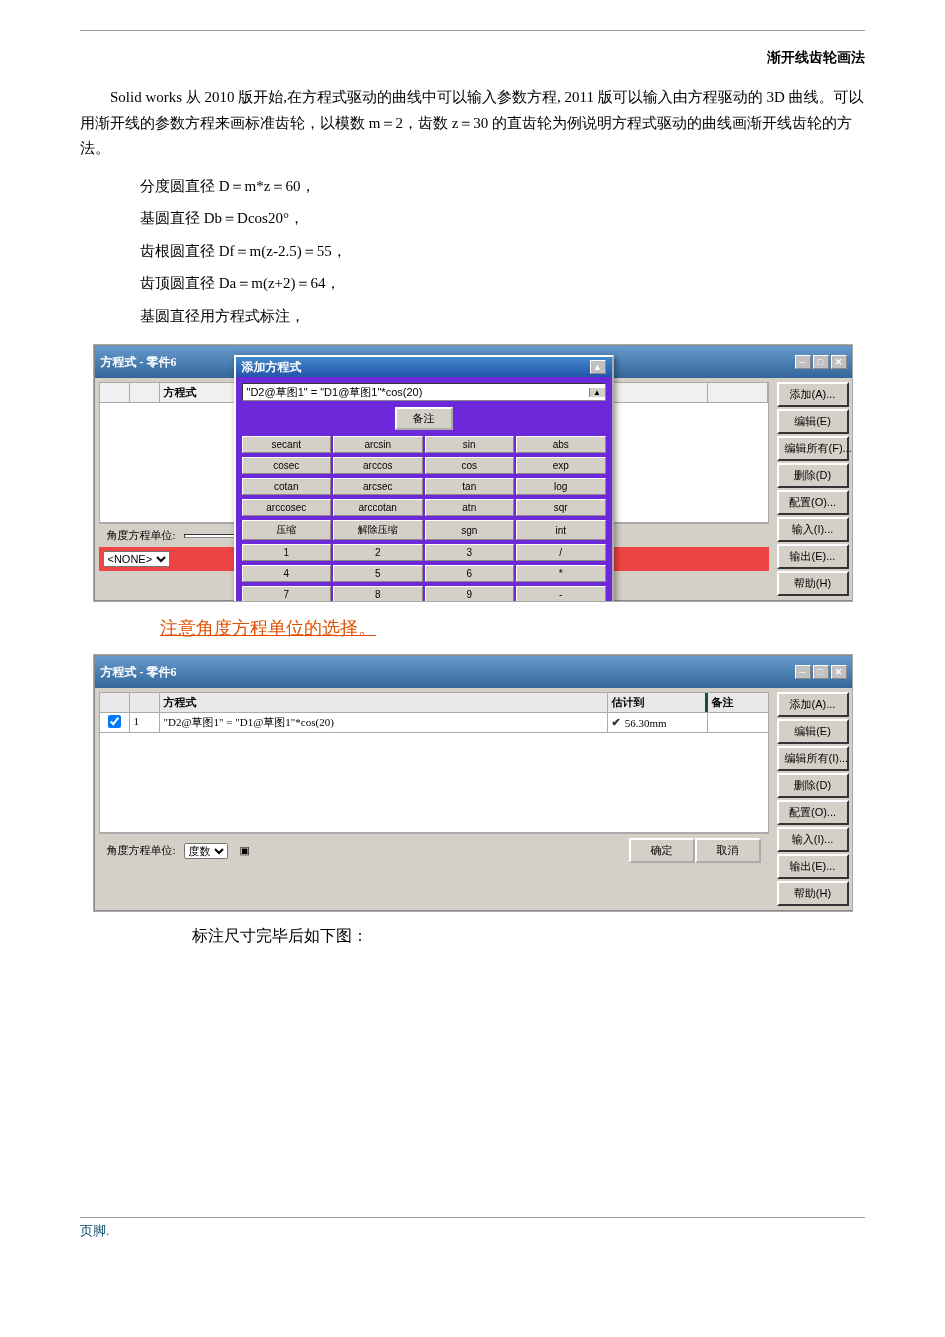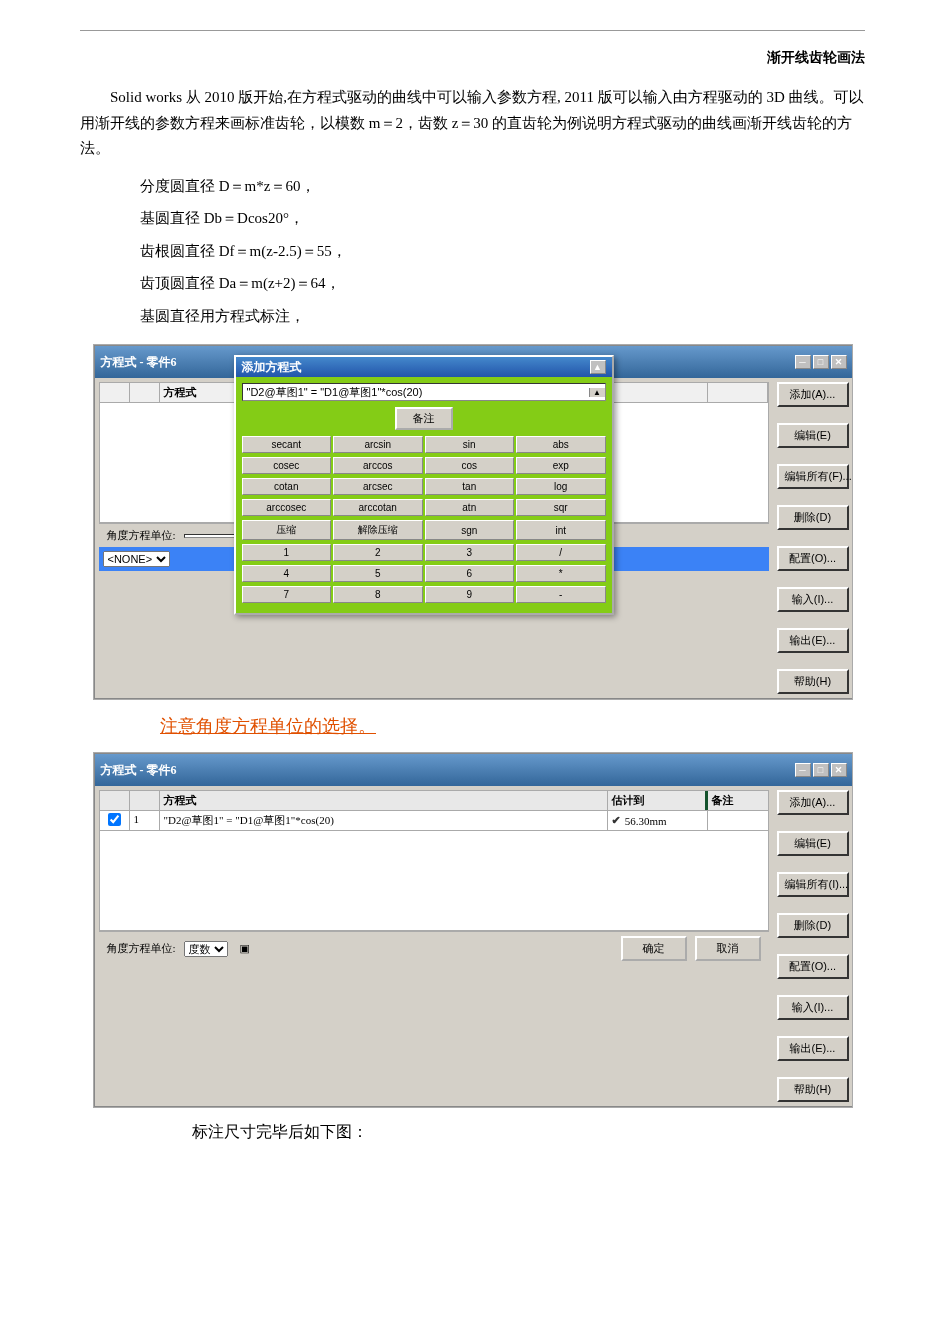--- a/index.html
+++ b/index.html
@@ -98,41 +98,41 @@
     }
     .eqmgr-th {
       padding: 2px 4px;
       border-right: 1px solid #aaa;
     }
     .eqmgr-right-panel {
       width: 80px;
       padding: 4px;
       display: flex;
       flex-direction: column;
-      gap: 16px;
+      gap: 2px;
     }
     .eqmgr-bottom {
       display: flex;
       align-items: center;
       padding: 4px 8px;
       gap: 8px;
       border-top: 1px solid #aaa;
     }
     .bottom-line {
       border-top: 1px solid #999;
       margin-top: 40px;
       margin-bottom: 4px;
     }
     .footer-text {
       font-size: 13px;
       color: #0c4a6e;
       margin-top: 2px;
     }
     .add-formula-dialog {
-      background: #84cc16;
+      background: #6d28d9;
       border: 2px outset #fff;
       box-shadow: 2px 2px 6px rgba(0,0,0,0.4);
       width: 380px;
       font-family: "SimSun", "宋体", Arial, sans-serif;
       font-size: 12px;
     }
     .add-formula-titlebar {
       background: linear-gradient(to bottom, #4488cc, #2255aa);
       color: #fff;
       height: 20px;
@@ -288,21 +288,21 @@
             <div class="eqmgr-th">方程式</div>
             <div class="eqmgr-th"></div>
             <div class="eqmgr-th"></div>
           </div>
           <div style="min-height:120px;background:#fff;border:1px solid #aaa;border-top:none;"></div>
           <div class="eqmgr-bottom">
             <span style="font-size:11px;">角度方程单位:</span>
             <span style="background:#fff;border:1px inset #888;padding:1px 8px;font-size:11px;min-width:60px;"></span>
           </div>
 
-          <div style="padding:4px;font-size:11px;background:#3b82f6;">
+          <div style="padding:4px;font-size:11px;background:#ef4444;">
             <select style="font-size:11px;">
               <option>&lt;NONE&gt;</option>
             </select>
           </div>
         </div>
 
         <div class="eqmgr-right-panel">
           <button class="eq-action-btn">添加(A)...</button>
           <button class="eq-action-btn">编辑(E)</button>
           <button class="eq-action-btn">编辑所有(F)...</button>
@@ -440,21 +440,21 @@
           </div>
 
           <div style="min-height:100px;background:#fff;border:1px solid #aaa;border-top:none;"></div>
 
           <div style="display:flex;align-items:center;padding:4px 8px;gap:8px;border-top:1px solid #aaa;font-size:11px;">
             <span>角度方程单位:</span>
             <select style="font-size:11px;">
               <option>度数</option>
             </select>
             <span style="margin-left:4px;font-size:11px;">▣</span>
-            <div style="margin-left:auto;display:flex;gap:8px;">
+            <div style="margin-left:auto;display:flex;">
               <button class="af-bottom-btn">确定</button>
               <button class="af-bottom-btn">取消</button>
             </div>
           </div>
         </div>
 
         <div class="eqmgr-right-panel">
           <button class="eq-action-btn">添加(A)...</button>
           <button class="eq-action-btn">编辑(E)</button>
           <button class="eq-action-btn">编辑所有(I)...</button>

